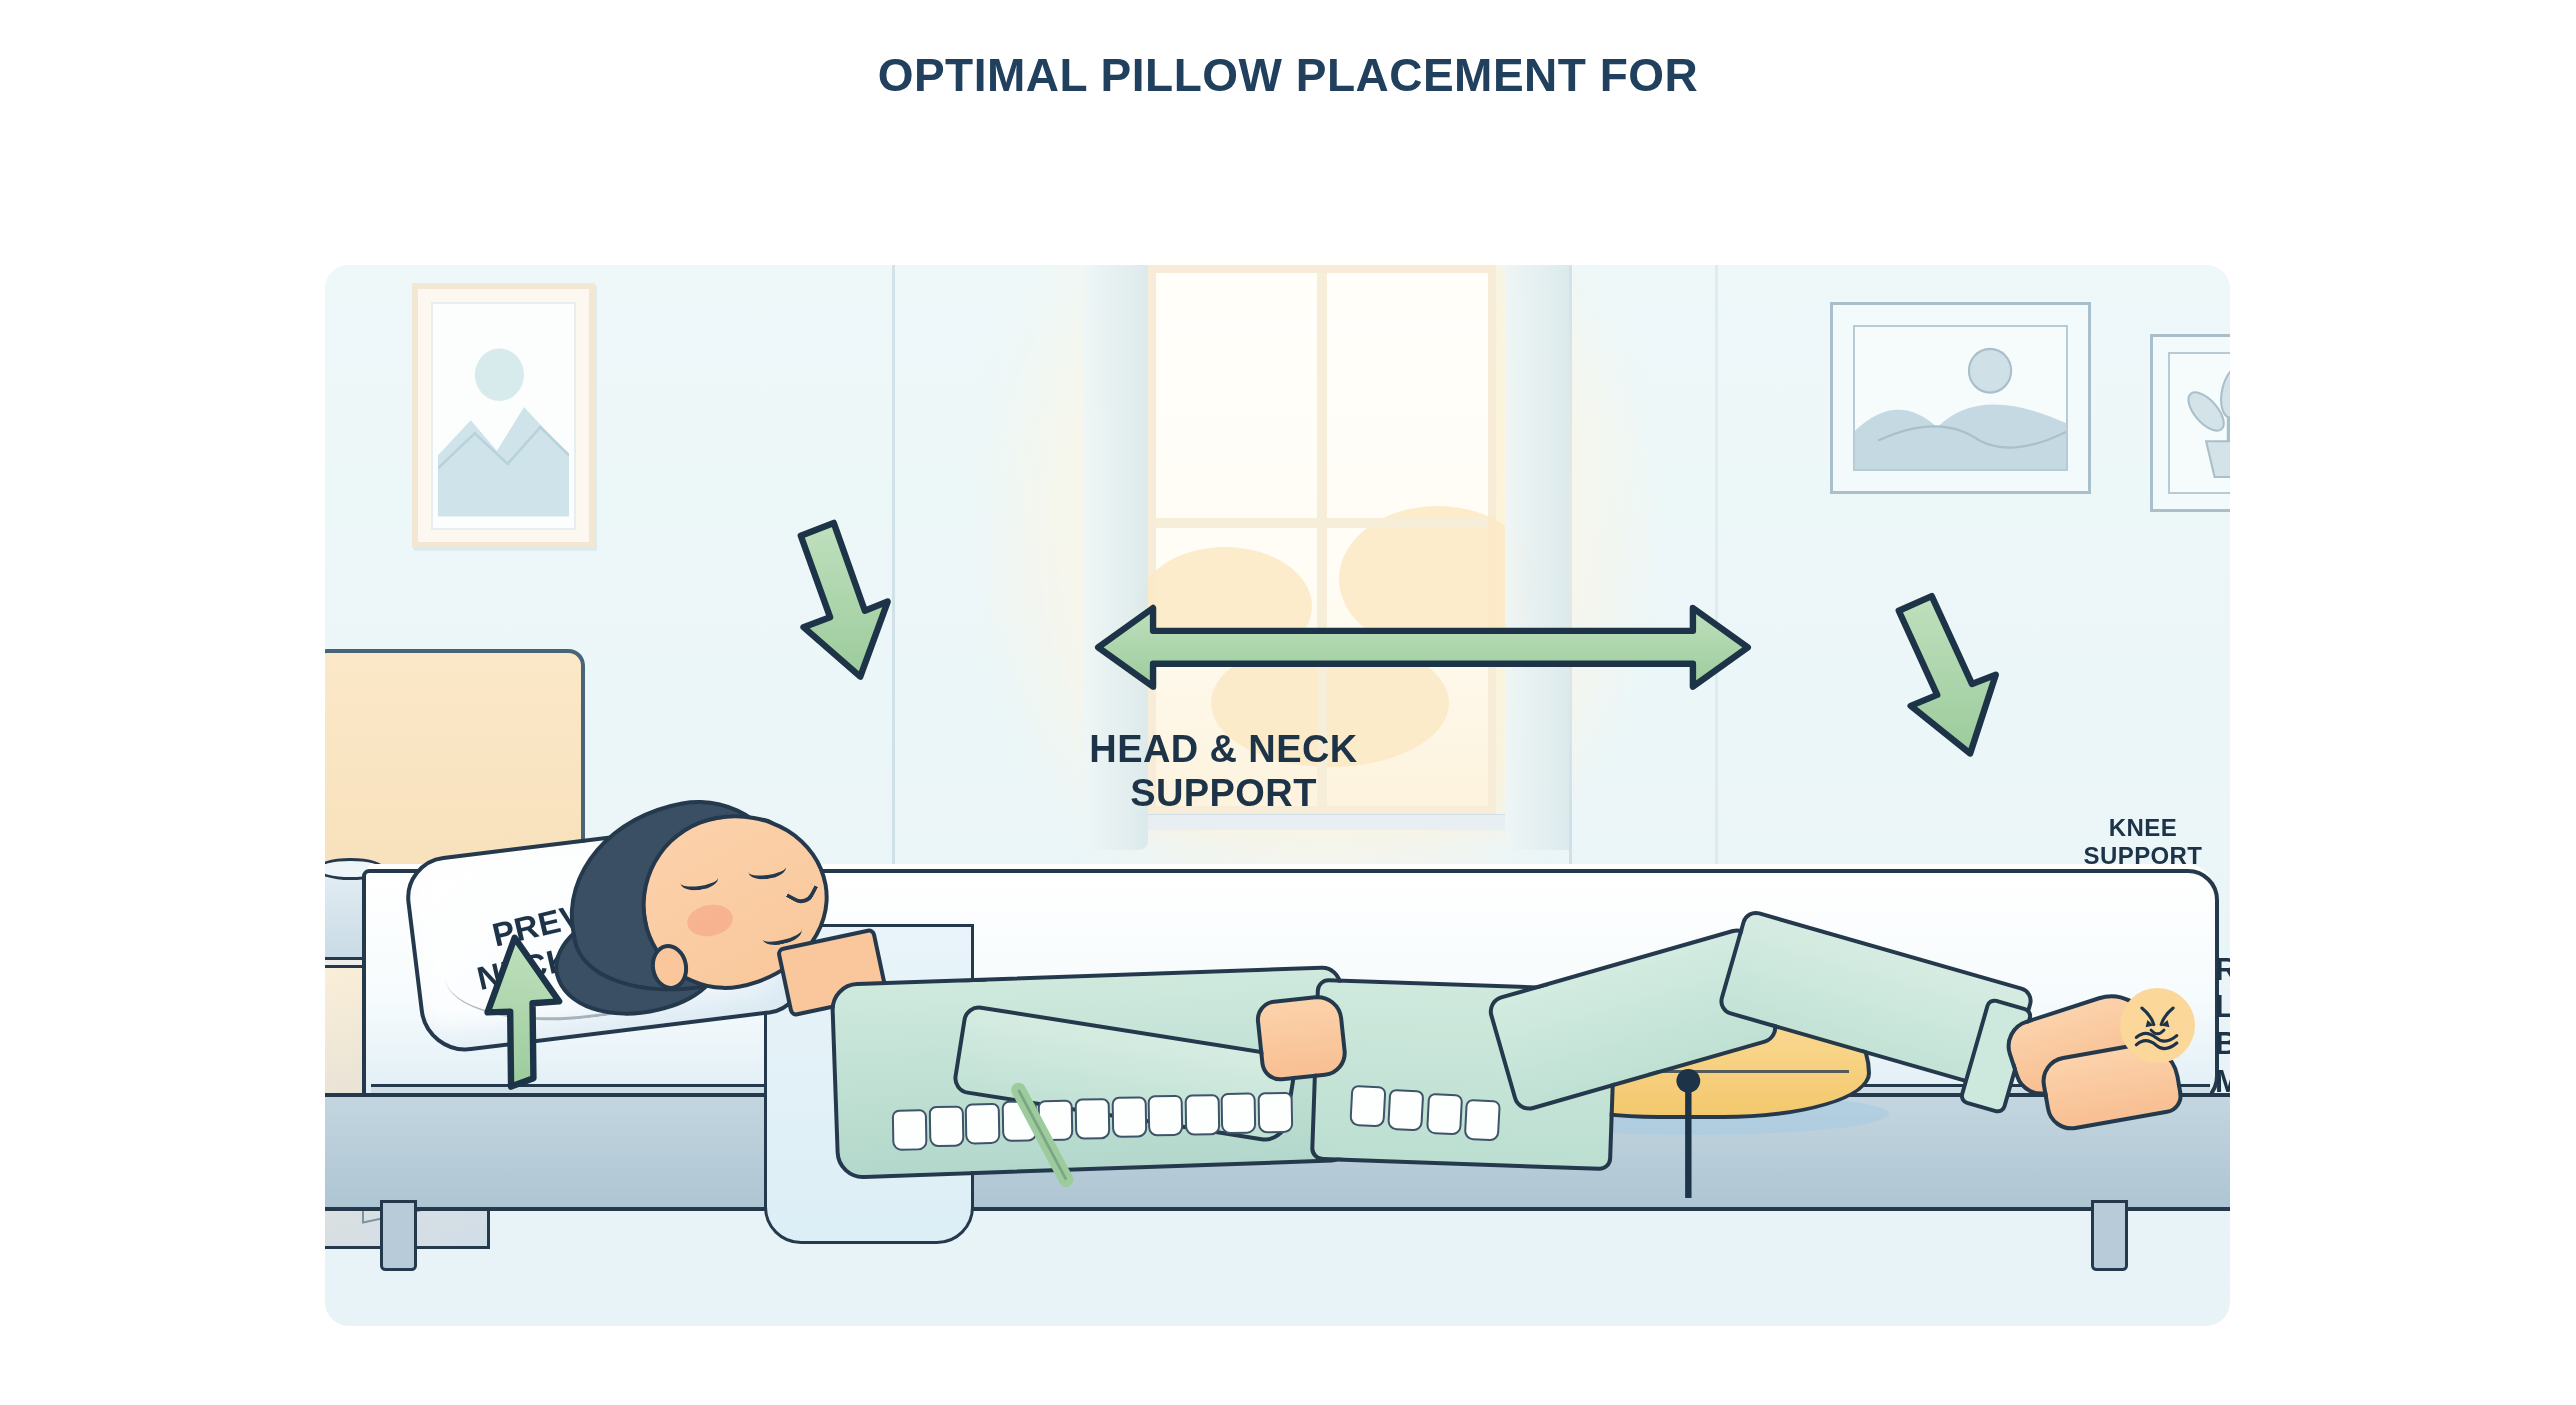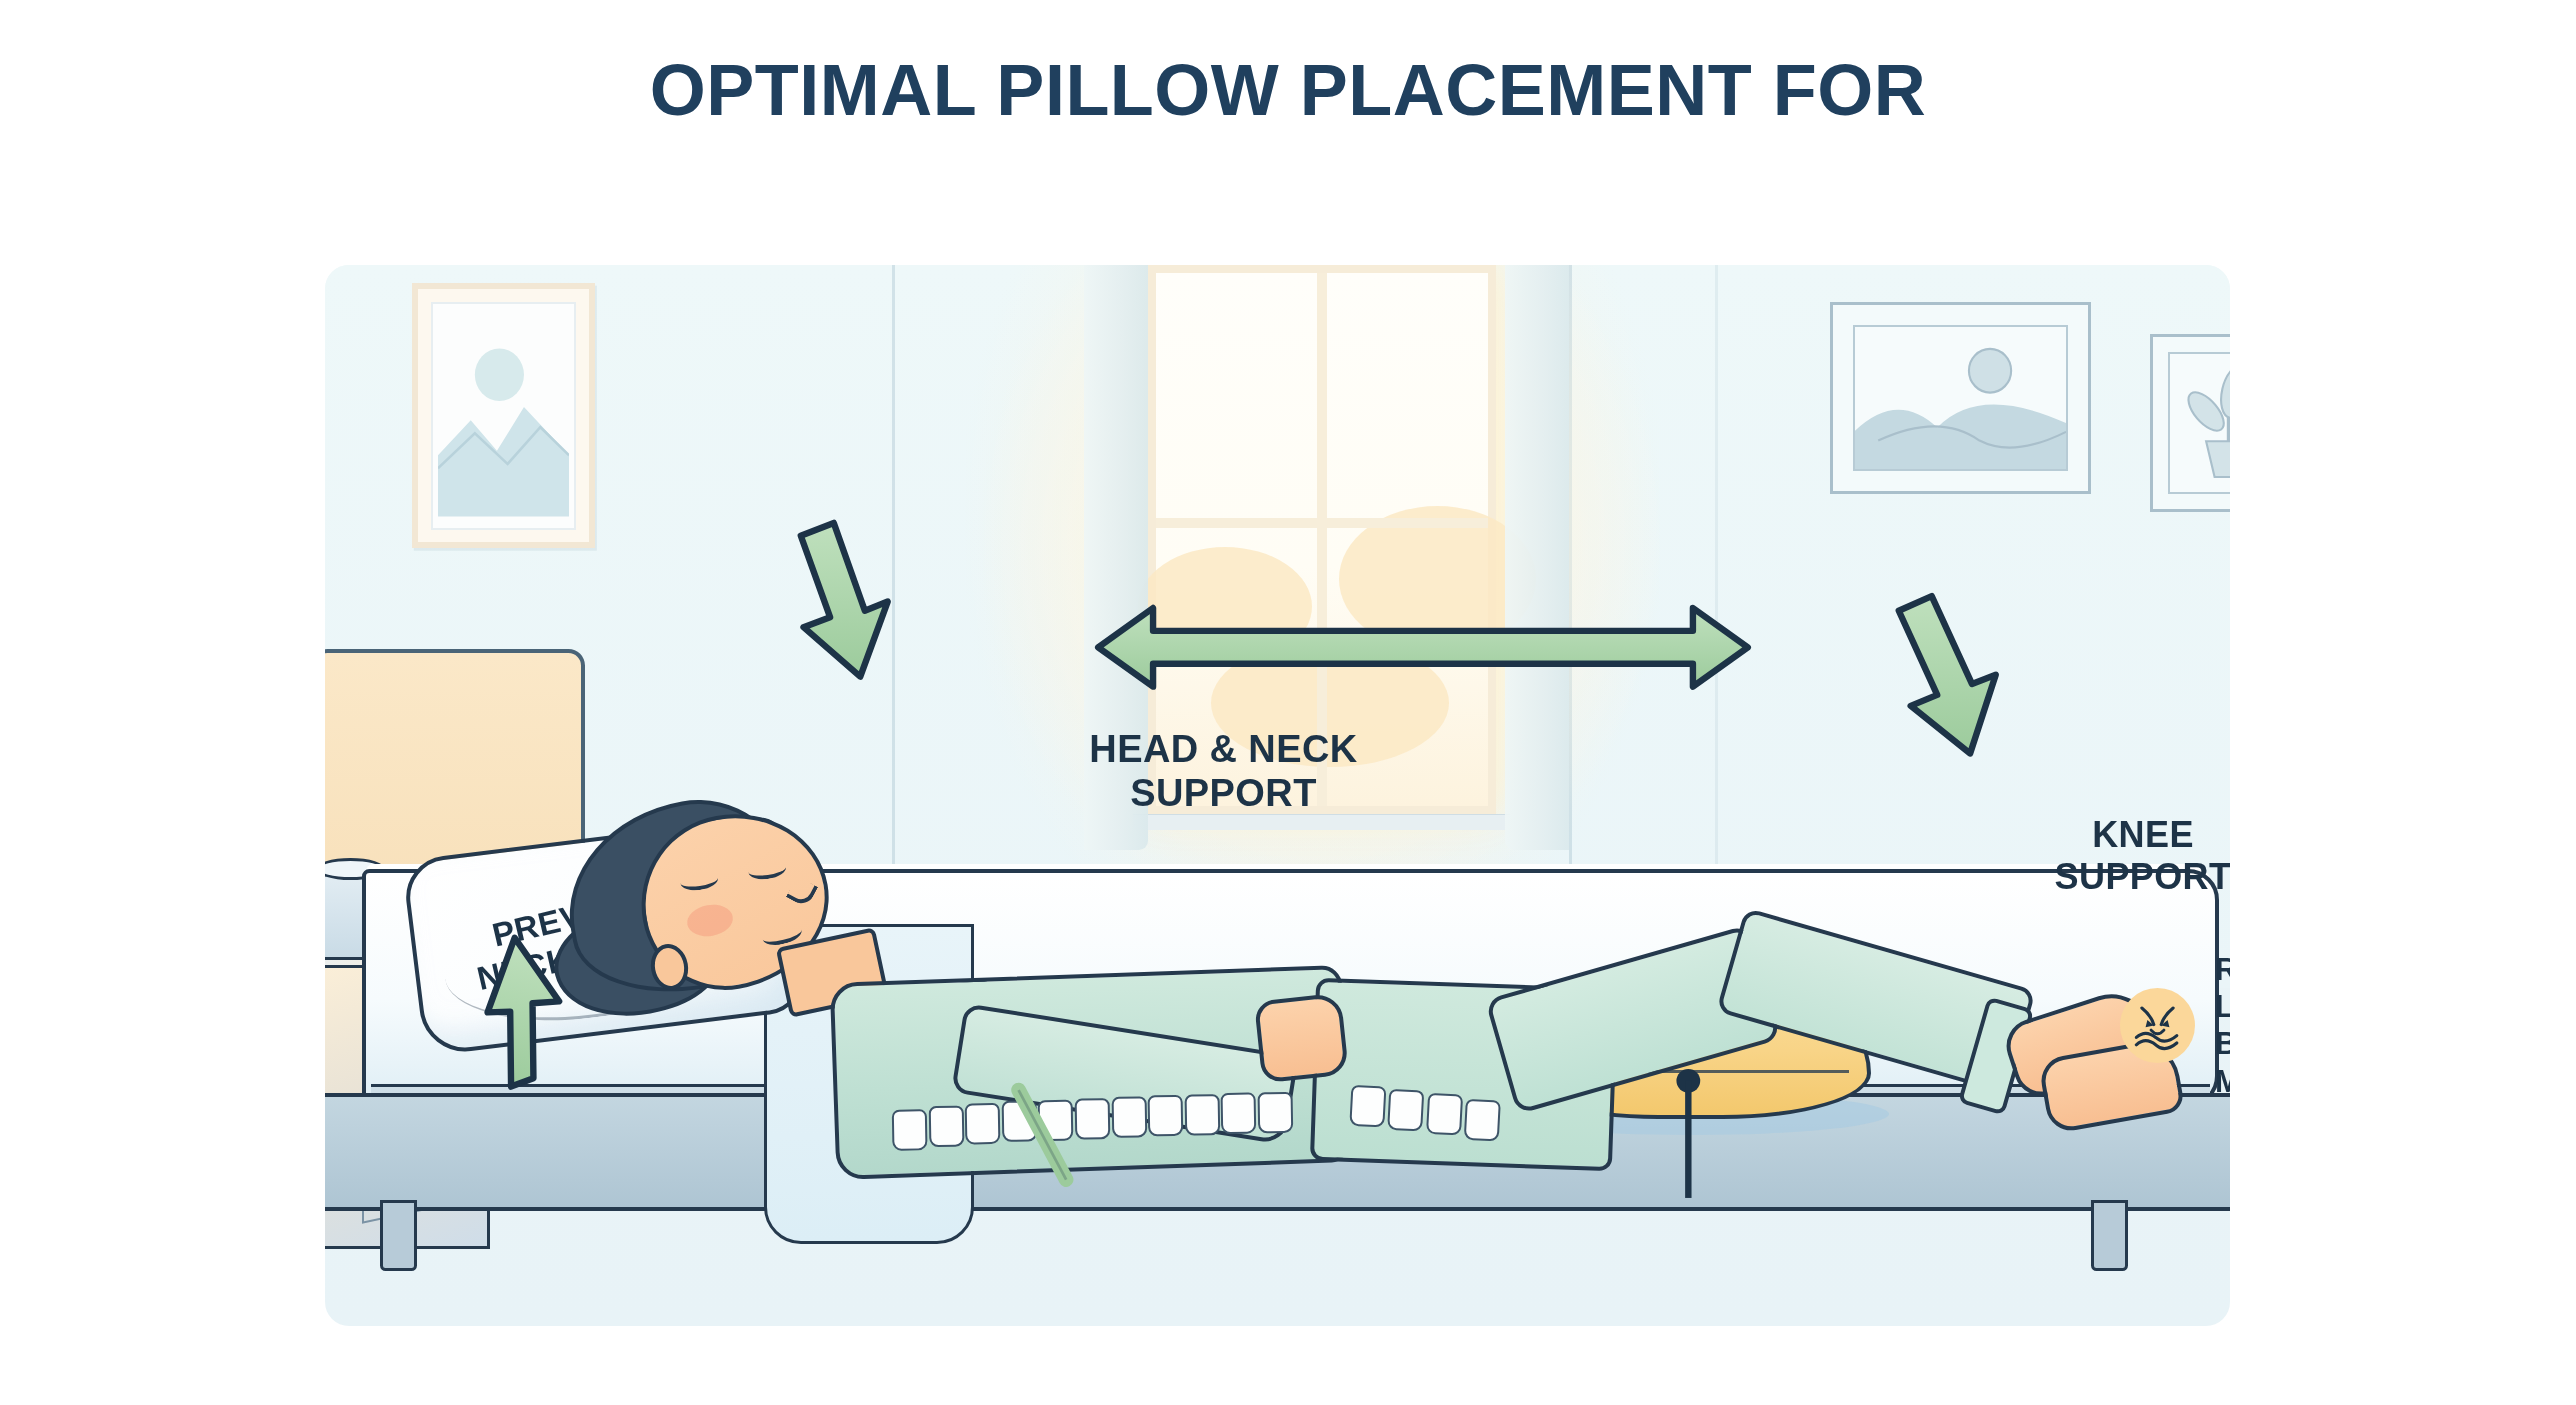--- a/index.html
+++ b/index.html
@@ -10,21 +10,21 @@
     overflow:hidden;position:relative;
   }
   .stage{position:absolute;left:0;top:0;width:2576px;height:1405px;background:#ffffff;}
 
   
   .title{
     position:absolute;left:0;top:48px;width:2576px;
     text-align:center;
     color:#20405e;
     font-weight:bold;
-    font-size:72px;
+    font-size:46px;
     line-height:1.18;
     letter-spacing:0.5px;
     text-transform:uppercase;
   }
   .title .l{display:block;}
 
   
   .panel{
     position:absolute;left:325px;top:265px;width:1905px;height:1061px;
     border-radius:24px;overflow:hidden;
@@ -210,21 +210,21 @@
   .spine2{position:absolute;left:1025px;top:823px;width:201px;height:55px;transform:rotate(3deg);}
 
   
   .arrow-svg{position:absolute;left:0;top:0;width:100%;height:100%;pointer-events:none;}
 
   
   .callout{position:absolute;color:#1d3347;font-weight:bold;line-height:1.16;
     letter-spacing:0.4px;text-transform:uppercase;}
   .c-head{left:743px;top:462px;width:311px;text-align:center;font-size:38px;}
   .c-spinal{left:1052px;top:629px;width:430px;text-align:center;font-size:38px;}
-  .c-knee{left:1681px;top:549px;width:274px;text-align:center;font-size:36px;}
+  .c-knee{left:1681px;top:549px;width:274px;text-align:center;font-size:24px;}
 
   
   .chip{position:absolute;display:flex;align-items:center;gap:20px;}
   .chip .ic{width:75px;height:75px;border-radius:50%;flex:0 0 75px;
     display:flex;align-items:center;justify-content:center;}
   .chip .tx{color:#1d3347;font-weight:bold;font-size:31px;line-height:1.2;
     text-transform:uppercase;letter-spacing:0.3px;white-space:pre-line;}
   .chip-relax{left:1795px;top:686px;}
   .chip-relax .ic{background:#fbd79a;}
 </style>

